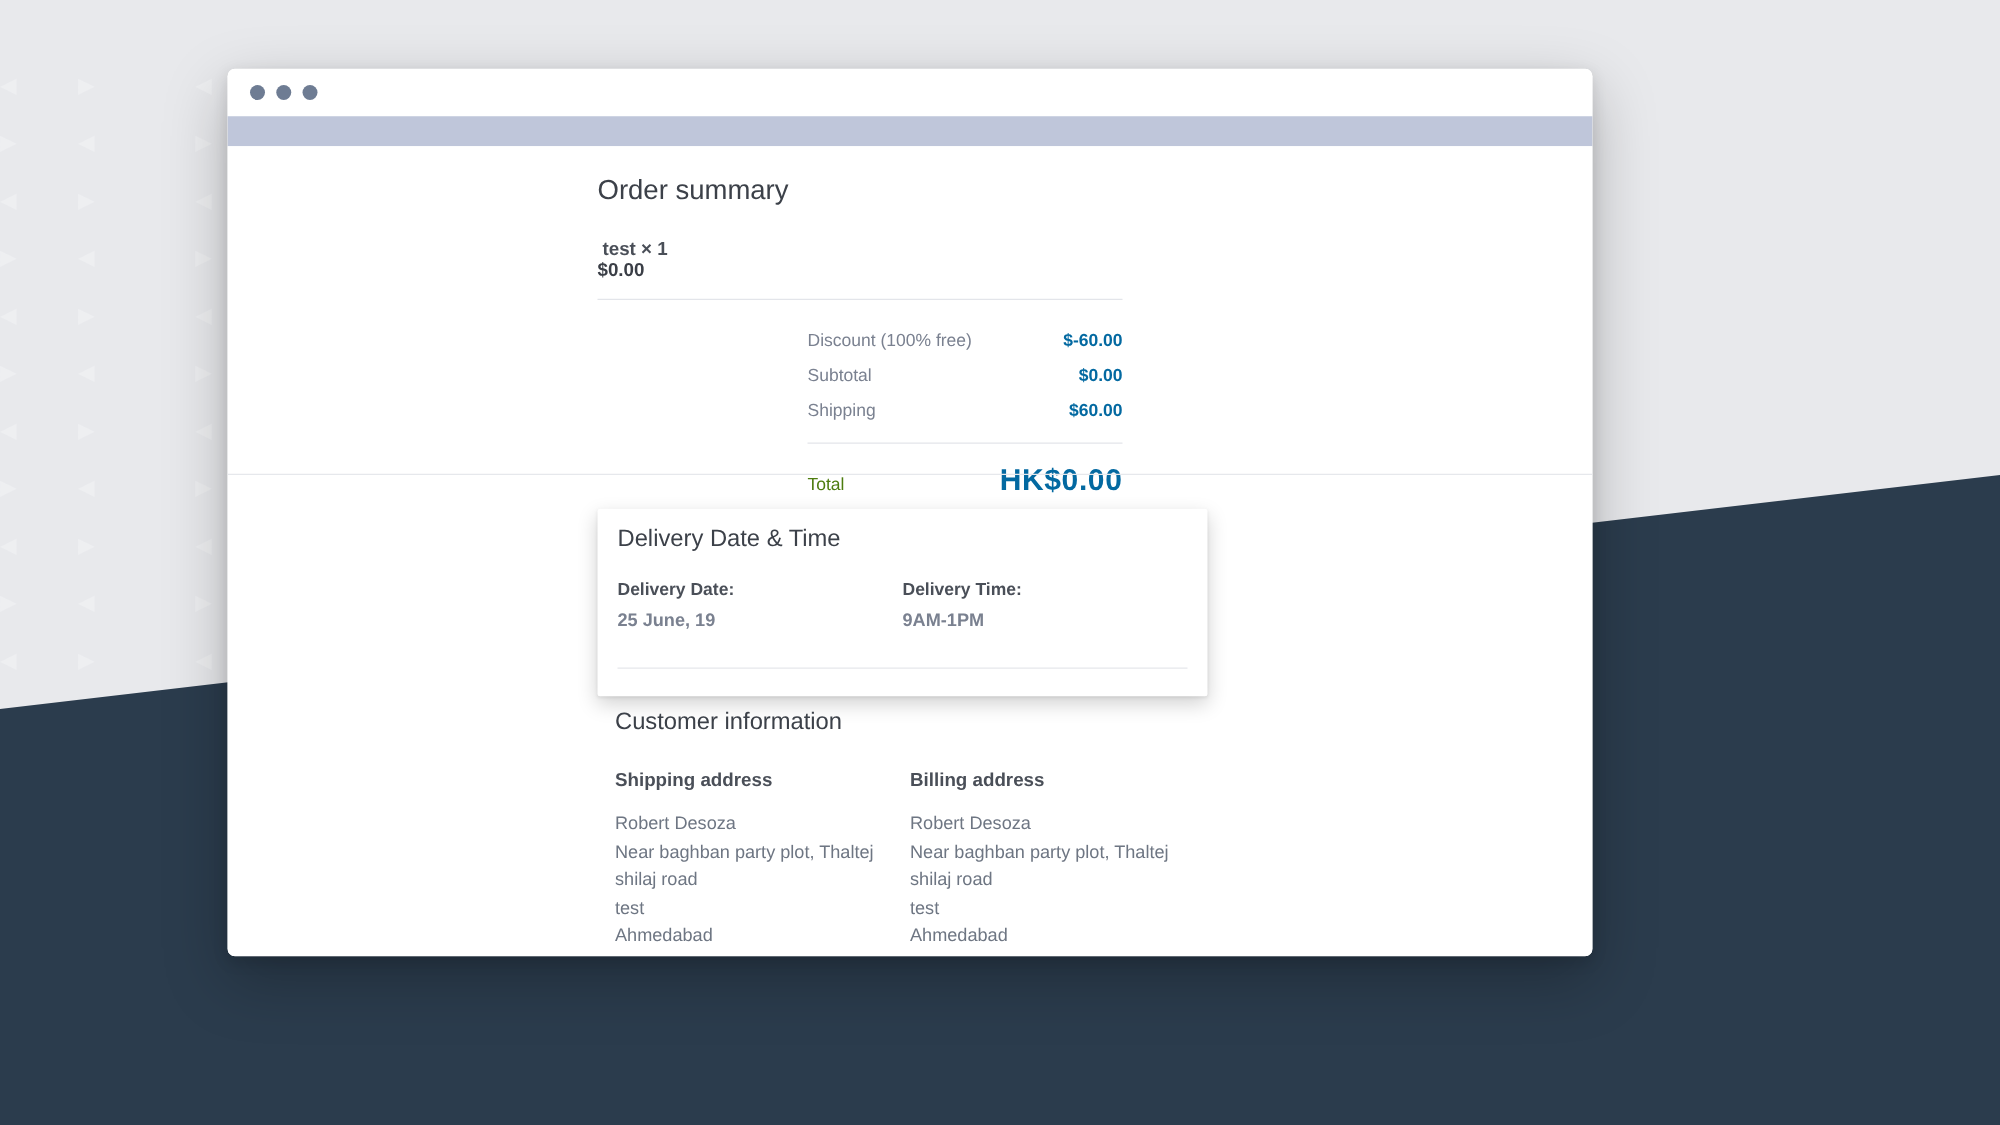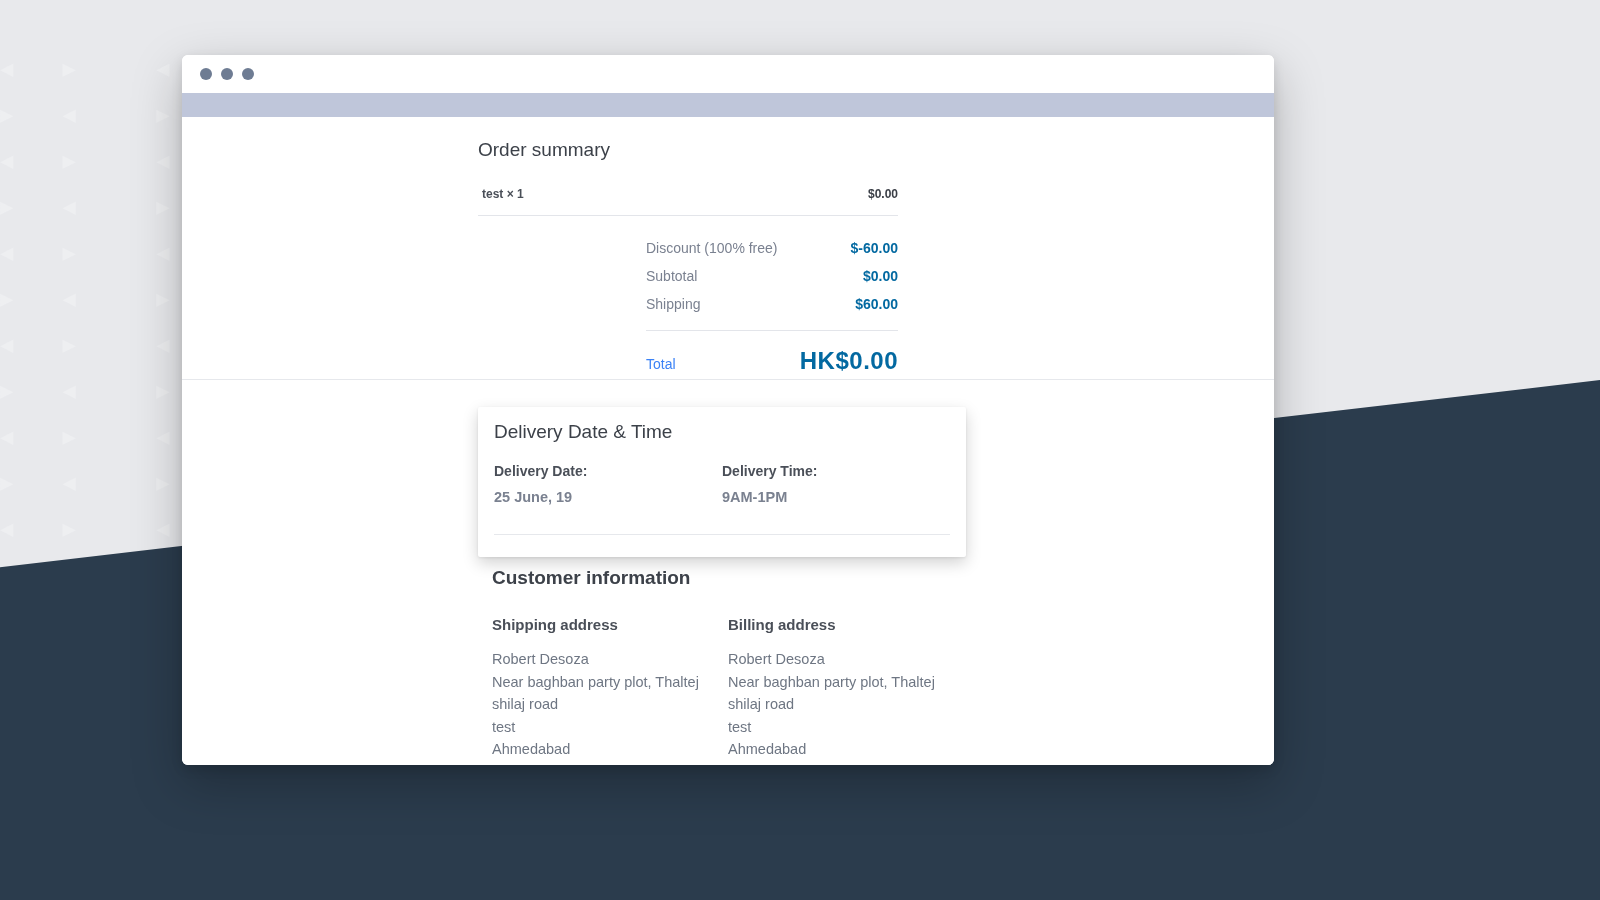--- a/index.html
+++ b/index.html
@@ -45,37 +45,38 @@
   .window-body {
     position:relative; height: calc(100% - 38px - 24px); background:#fff; overflow:hidden;
   }
 
   
   .summary {
     position:absolute; left:296px; top:22px; width:420px;
     color:#454a53;
   }
   .summary h2 {
-    font-size:19px; font-weight:500; color:#3c4149; margin-bottom:22px;
+    font-size:22px; font-weight:500; color:#3c4149; margin-bottom:22px;
   }
   .line-item {
-    display:flex; justify-content:space-between; font-size:12px;
+    display:flex; font-size:15px;
     padding: 4px 0 14px 0;
     border-bottom:1px solid #e3e5ea;
+    flex-direction:column;
   }
   .li-name { color:#4a4f58; font-weight:600; padding-left:4px;}
   .li-price{ color:#3a3e46; font-weight:600;}
   .totals {
     margin-left:168px; width:252px; margin-top:18px;
     color:#7a8190; font-size:14px;
   }
   .totals .row{ display:flex; justify-content:space-between; padding:6px 0;}
   .totals .row .val{ font-weight:700; color:#0369a1;}
   .totals-divider{ height:1px; background:#e3e5ea; margin:12px 0 10px;}
-  .grand .lbl{ color:#3b82f6;}
+  .grand .lbl{ color:#4d7c0f;}
   .grand .val{ font-size:24px; font-weight:700; color:#3a3e46; letter-spacing:0.5px;}
   .grand { align-items:baseline; }
 
   .full-divider{
     position:absolute; left:0; right:0; top:262px; height:1px; background:#e6e8ec;
   }
 
   
   .delivery-card{
     position:absolute; left:296px; top:290px; width:488px; height:150px;
@@ -91,21 +92,21 @@
   .dlabel{ font-size:14px; font-weight:700; color:#4a4f58; margin-bottom:10px;}
   .dval{ font-size:14.5px; color:#7a8190;font-weight:bold;}
   .card-divider{ position:absolute; left:16px; right:16px; bottom:22px; height:1px; background:#e6e8ec;}
 
   
   .cust{
     position:absolute; left:310px; top:450px; width:640px;
     color:#6e7683;
   }
   .cust h3{
-    font-size:19px; font-weight:700; color:#3c4149; margin-bottom:24px;
+    font-size:19px; font-weight:400; color:#3c4149; margin-bottom:24px;
   }
   .addr-cols{ display:flex; gap:4px;}
   .acol{ width:232px; font-size:14.5px; line-height:1.55;}
   .acol .ah{ font-weight:700; color:#4a4f58; margin-bottom:12px; font-size:15px;}
 </style>
 </head>
 <body>
 
 <div class="bg-light"></div>
 <div class="tri-field">

